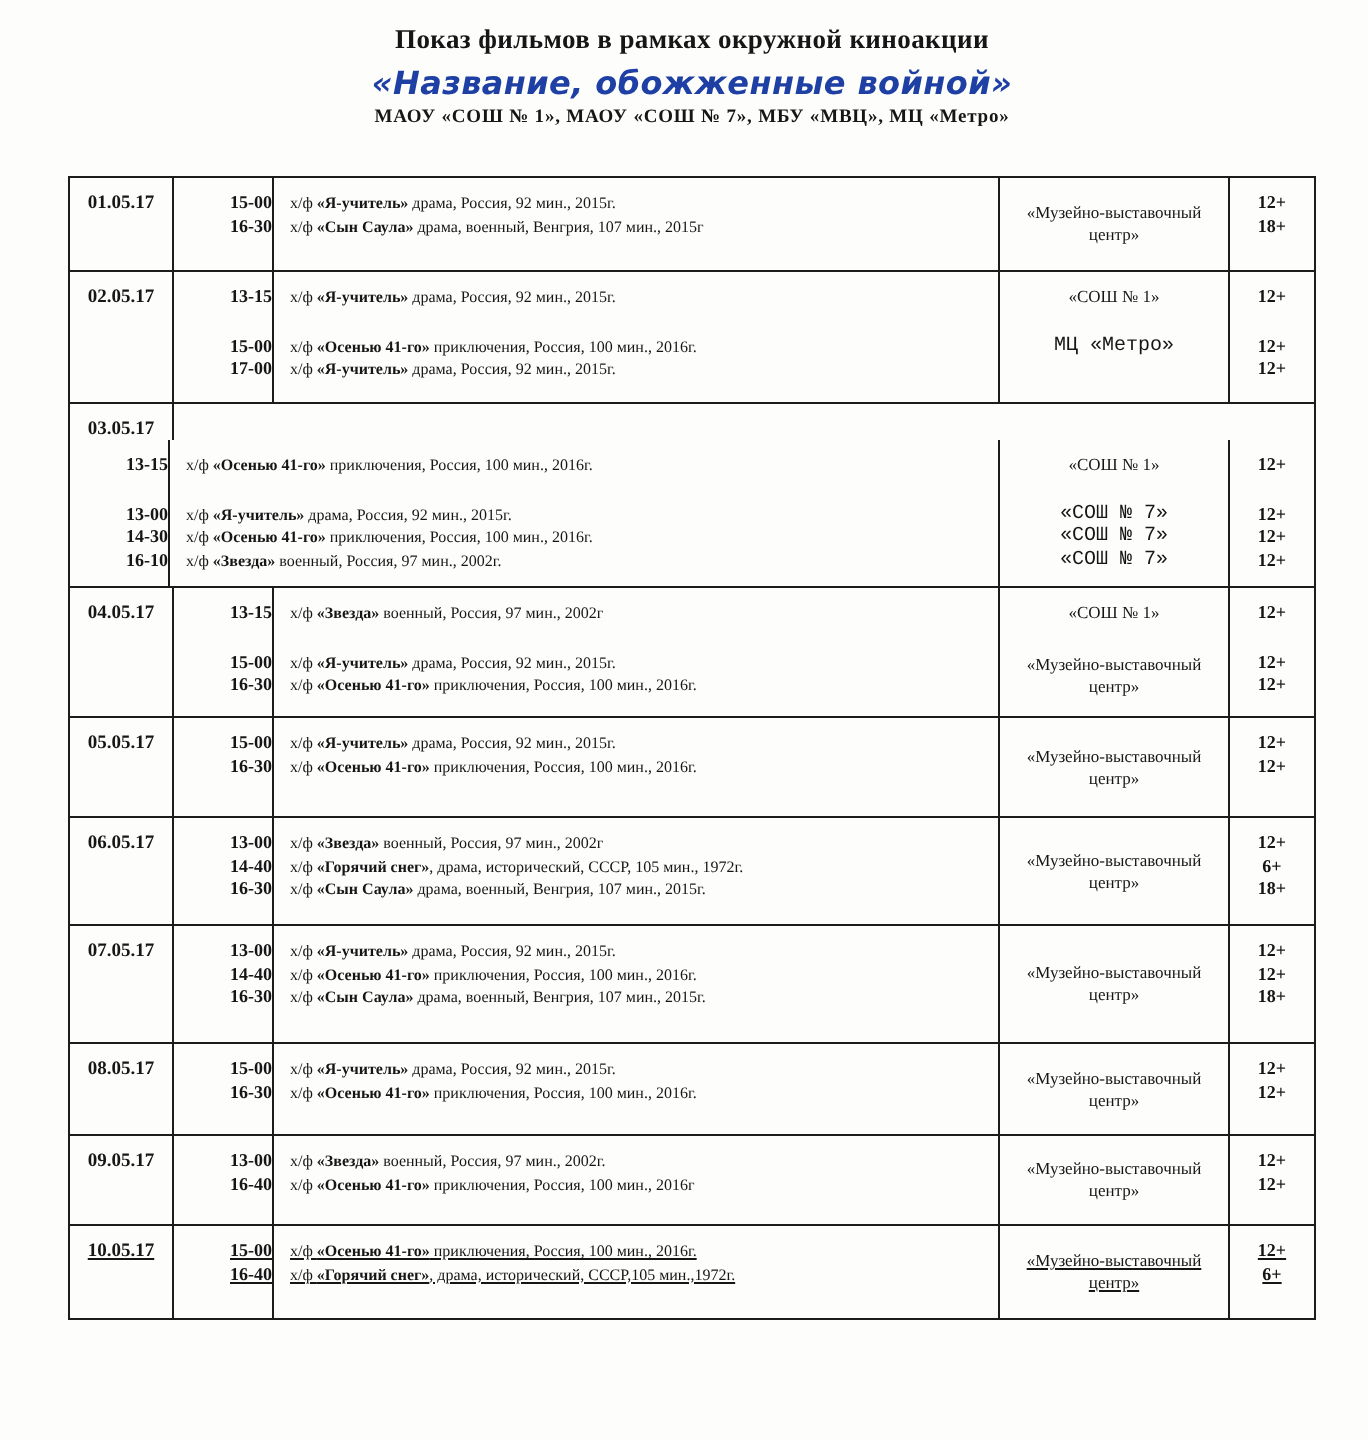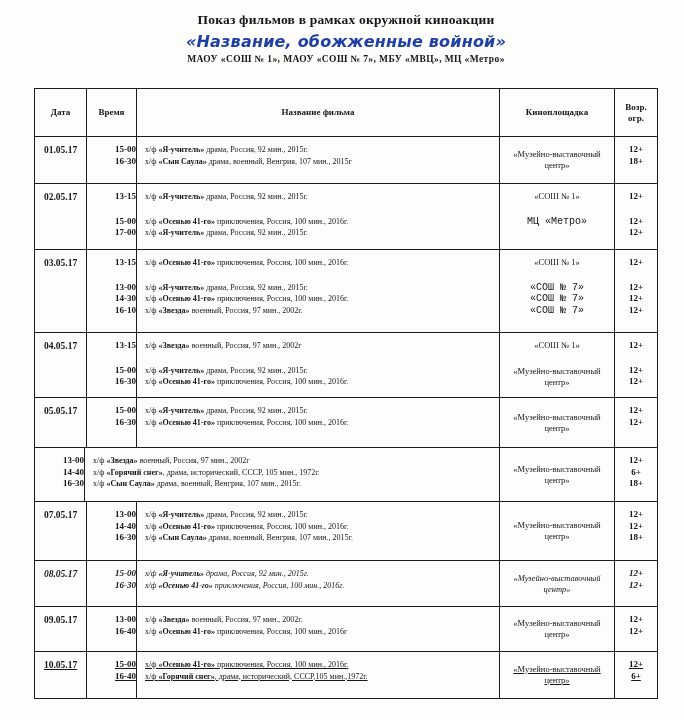--- a/index.html
+++ b/index.html
@@ -59,28 +59,20 @@
 
 <div class="page">
 
   <div class="doc-header">
     <div class="t1">Показ фильмов в рамках  окружной киноакции</div>
     <div class="t2" id="campaign-title" style="color: rgb(30, 63, 163);">«Название, обожженные войной»</div>
     <div class="t4">МАОУ «СОШ № 1»,  МАОУ «СОШ № 7»,  МБУ «МВЦ»,  МЦ «Метро»</div>
   </div>
 
   <div class="table">
-    <div class="thead">
-      <div class="th c-date">Дата</div>
-      <div class="th c-time">Время</div>
-      <div class="th c-name">Название фильма</div>
-      <div class="th c-venue">Киноплощадка</div>
-      <div class="th c-age">Возр.
-огр.</div>
-    </div>
     <div id="tbody">
         <div class="trow" style="min-height: 46px;">
           <div class="date-cell c-date">01.05.17</div>
           <div class="row-blocks">
             <div class="block first">
               <div class="cell time-cell c-time">
                 <div class="line">15-00</div>
                 <div class="line">16-30</div>
               </div>
               <div class="cell name-cell c-name">
@@ -128,21 +120,21 @@
                 <div class="line">МЦ «Метро»</div>
                 <div class="line">&nbsp;</div>
               </div>
               <div class="cell age-cell c-age">
                 <div class="line">12+</div>
                 <div class="line">12+</div>
               </div>
             </div>
           </div>
         </div>
-        <div class="trow" style="min-height: 82px;">
+        <div class="trow" style="min-height: 82px; flex-direction: column;">
           <div class="date-cell c-date">03.05.17</div>
           <div class="row-blocks">
             <div class="block first">
               <div class="cell time-cell c-time">
                 <div class="line">13-15</div>
               </div>
               <div class="cell name-cell c-name">
                 <div class="line"><span class="pfx">х/ф </span><span class="ttl">«Осенью 41-го»</span><span class="dsc"> приключения, Россия, 100 мин., 2016г.</span></div>
               </div>
               <div class="cell venue-cell center c-venue">
@@ -230,20 +222,21 @@
 центр»</span>
               </div>
               <div class="cell age-cell c-age">
                 <div class="line">12+</div>
                 <div class="line">12+</div>
               </div>
             </div>
           </div>
         </div>
         <div class="trow" style="min-height: 53px;">
+          <div class="date-cell c-date">06.05.17</div>
           <div class="row-blocks">
             <div class="block first">
               <div class="cell time-cell c-time">
                 <div class="line">13-00</div>
                 <div class="line">14-40</div>
                 <div class="line">16-30</div>
               </div>
               <div class="cell name-cell c-name">
                 <div class="line"><span class="pfx">х/ф </span><span class="ttl">«Звезда»</span><span class="dsc"> военный, Россия, 97 мин., 2002г</span></div>
                 <div class="line"><span class="pfx">х/ф </span><span class="ttl">«Горячий снег»</span><span class="dsc">, драма, исторический, СССР, 105 мин., 1972г.</span></div>
@@ -280,21 +273,21 @@
 центр»</span>
               </div>
               <div class="cell age-cell c-age">
                 <div class="line">12+</div>
                 <div class="line">12+</div>
                 <div class="line">18+</div>
               </div>
             </div>
           </div>
         </div>
-        <div class="trow" style="min-height: 45px; font-style: italic;">
+        <div class="trow" style="min-height: 45px;">
           <div class="date-cell c-date">08.05.17</div>
           <div class="row-blocks">
             <div class="block first">
               <div class="cell time-cell c-time">
                 <div class="line">15-00</div>
                 <div class="line">16-30</div>
               </div>
               <div class="cell name-cell c-name">
                 <div class="line"><span class="pfx">х/ф </span><span class="ttl">«Я-учитель»</span><span class="dsc"> драма, Россия, 92 мин., 2015г.</span></div>
                 <div class="line"><span class="pfx">х/ф </span><span class="ttl">«Осенью 41-го»</span><span class="dsc"> приключения, Россия, 100 мин., 2016г.</span></div>

